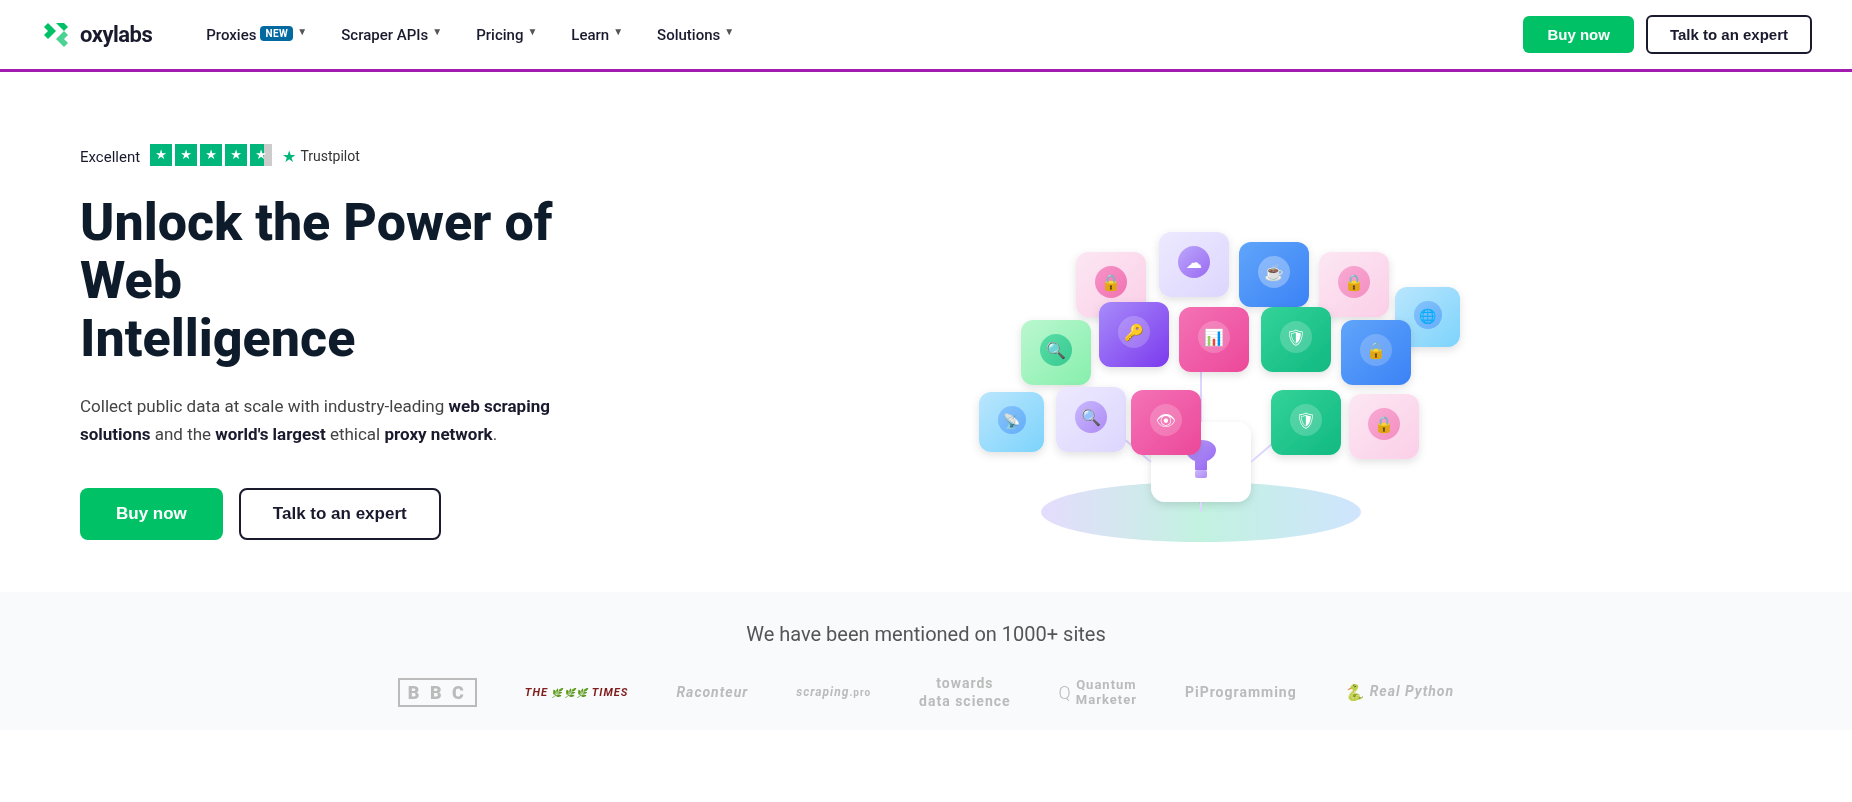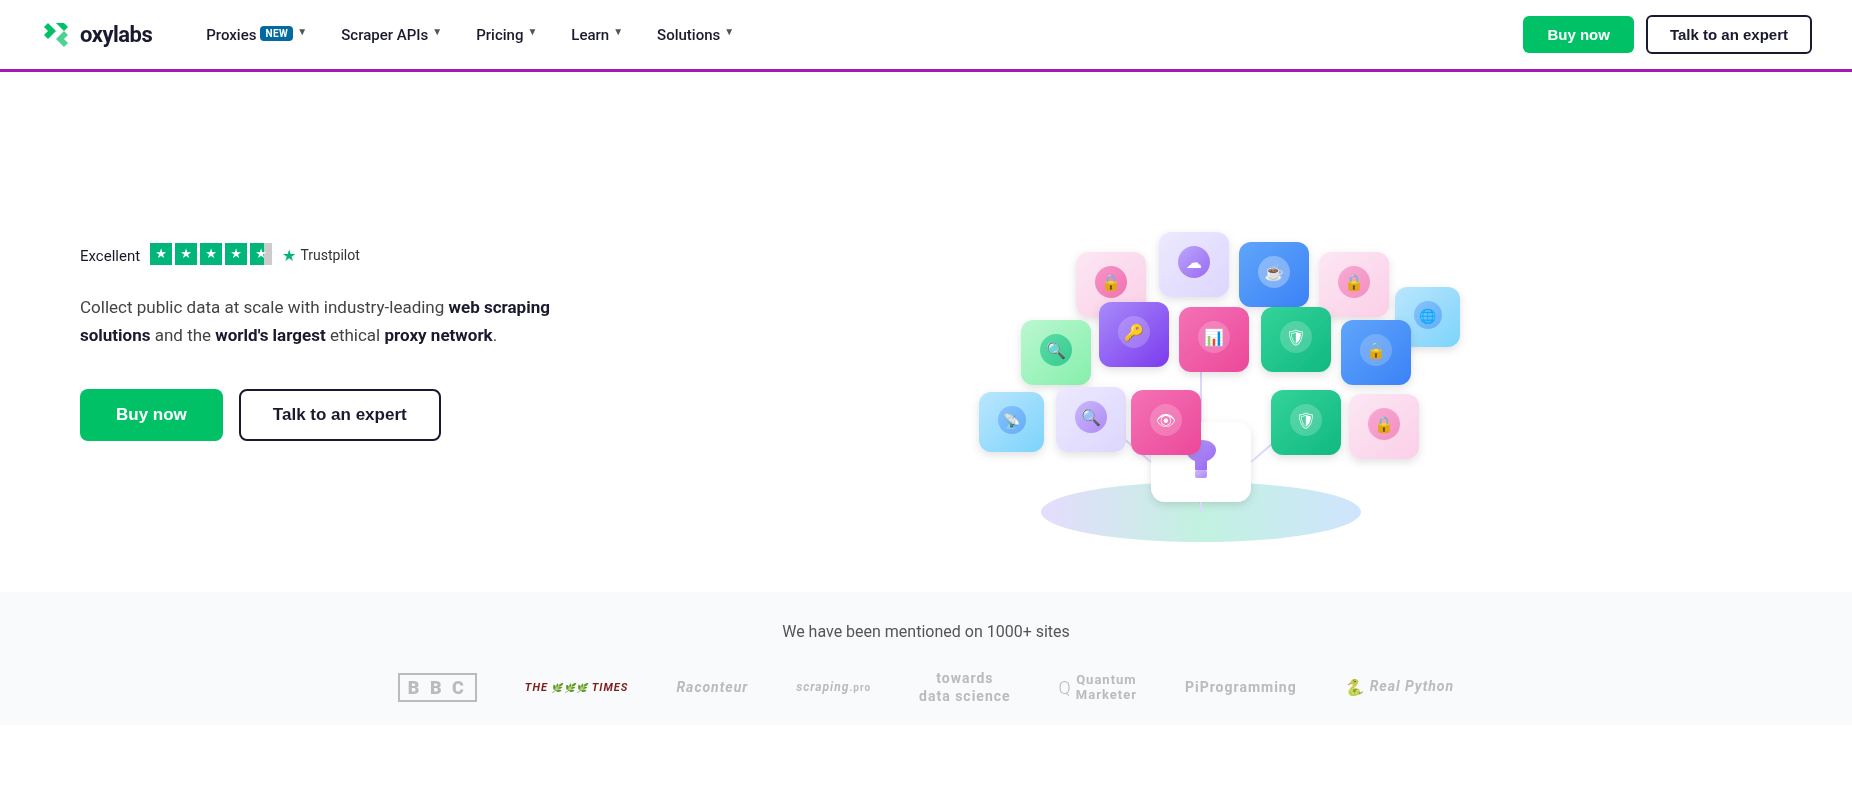--- a/index.html
+++ b/index.html
@@ -192,21 +192,21 @@
       cursor: pointer;
     }
 
     
     .social-proof {
       padding: 30px 40px 20px 40px;
       text-align: center;
       background: #f9fafb;
     }
     .social-proof-title {
-      font-size: 16px;
+      font-size: 20px;
       color: #555;
       margin-bottom: 28px;
       font-weight: 400;
     }
     .logos-row {
       display: flex;
       align-items: center;
       justify-content: center;
       gap: 48px;
       flex-wrap: wrap;
@@ -287,20 +287,24 @@
         <div class="star">★</div>
         <div class="star">★</div>
         <div class="star" style="background: linear-gradient(90deg, #00b67a 65%, #ccc 65%);">★</div>
       </div>
       <div class="trustpilot-logo">
         <span style="color:#00b67a; font-size:16px;">★</span>
         <span>Trustpilot</span>
       </div>
     </div>
 
+    <h1 class="hero-heading">
+      <span>Unlock the Power of Web</span><br>
+      <span>Intelligence</span>
+    </h1>
 
     <p class="hero-description">
       Collect public data at scale with industry-leading <strong>web scraping solutions</strong> and the <strong>world's largest</strong> ethical <strong>proxy network</strong>.
     </p>
 
     <div class="hero-buttons">
       <button class="btn-hero-primary">Buy now</button>
       <button class="btn-hero-outline">Talk to an expert</button>
     </div>
   </div>

